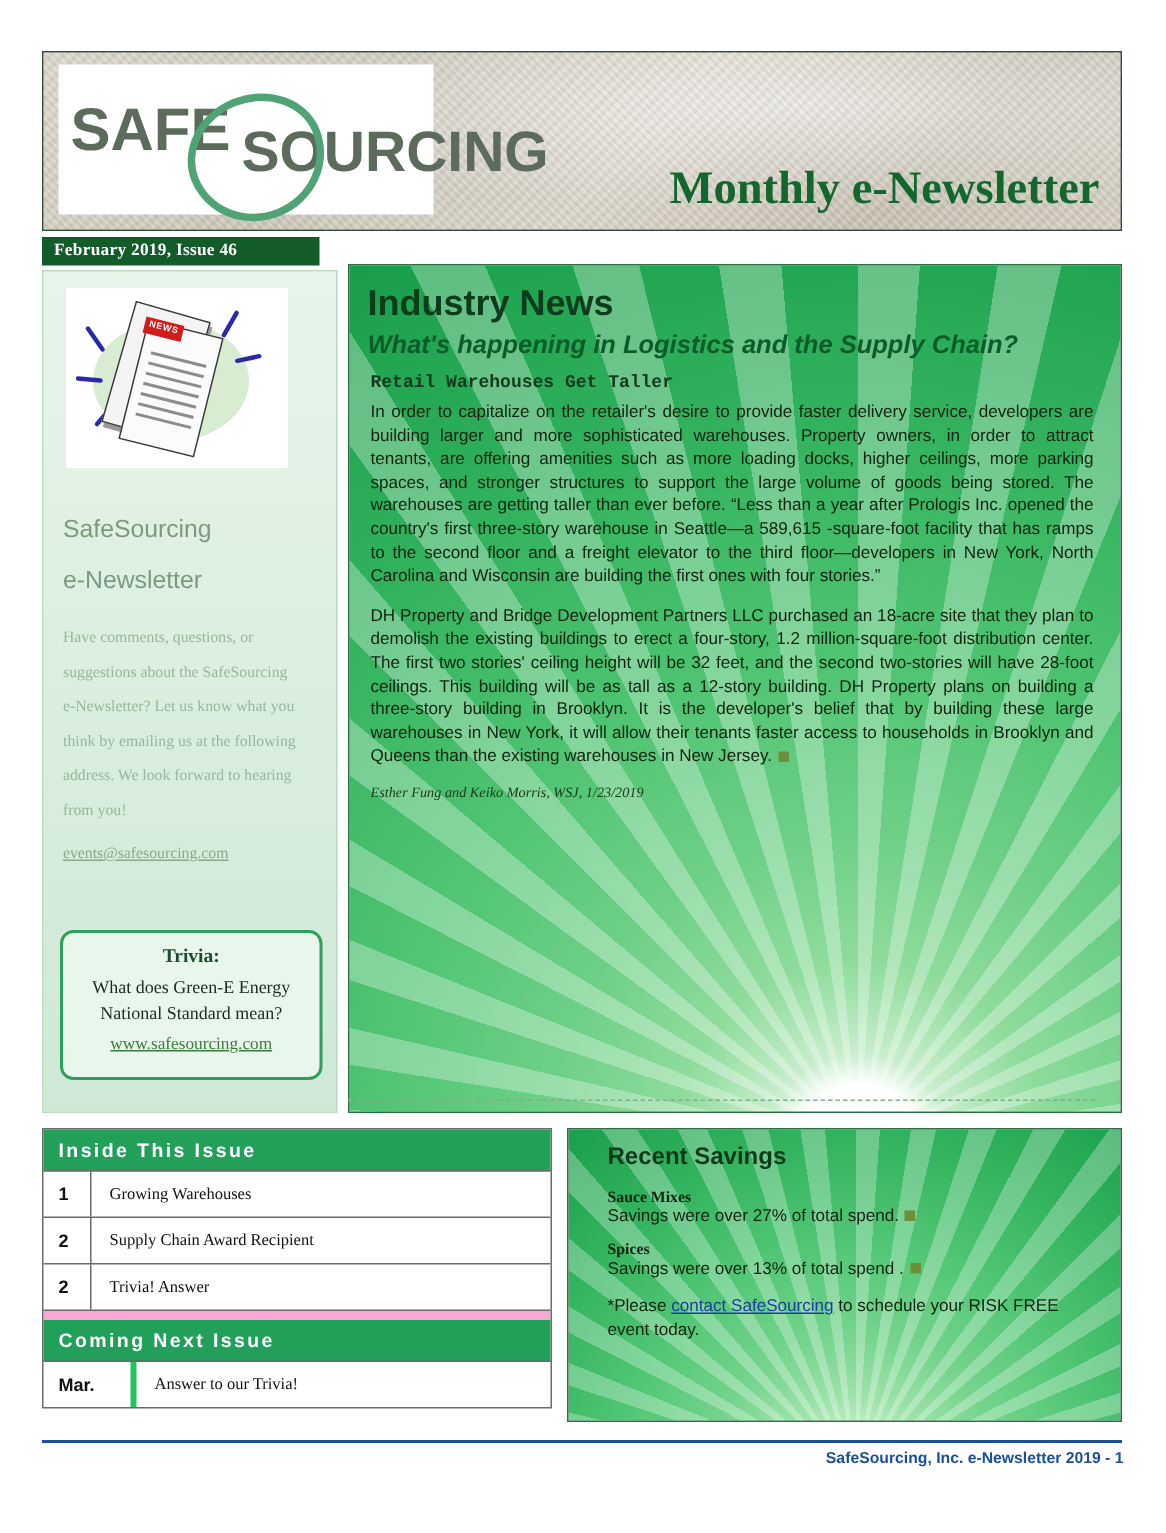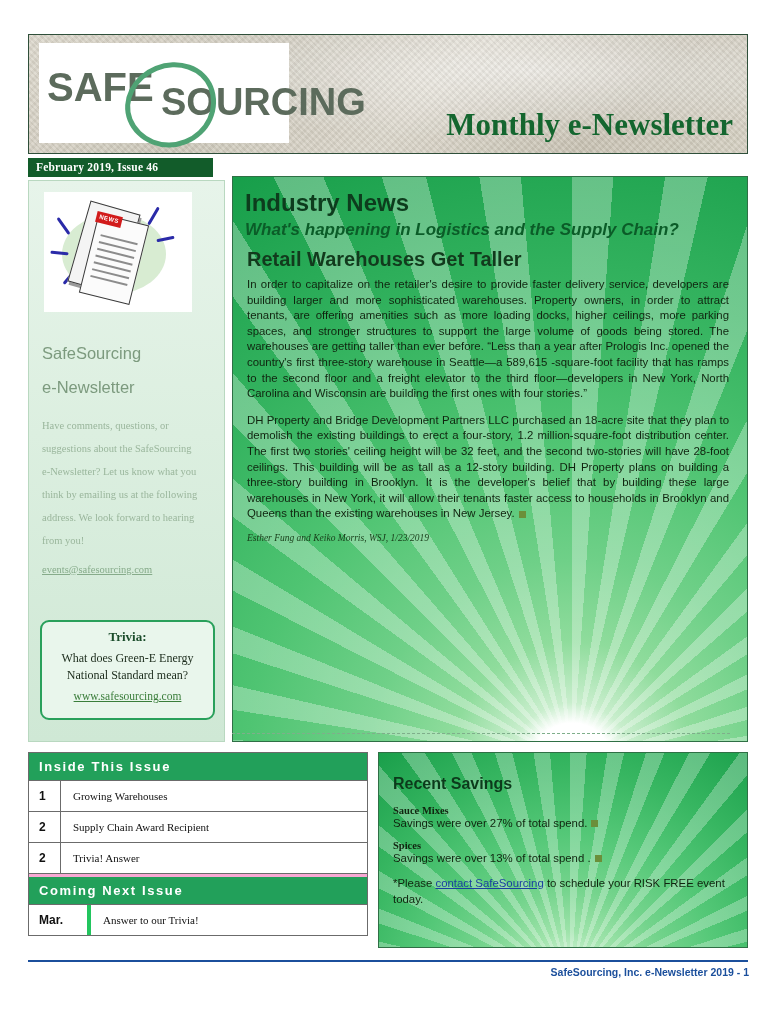--- a/index.html
+++ b/index.html
@@ -267,23 +267,23 @@
   .art-h2 {
     font-family: "Liberation Sans", sans-serif;
     font-weight: bold;
     font-style: italic;
     font-size: 17px;
     color: #0b5c28;
     line-height: 21px;
     margin: 2px 0 8px 0;
   }
   .art-h3 {
-    font-family: Liberation Sans, sans-serif;
-    font-weight: bold;
-    font-size: 20px;
+    font-family: Liberation Mono, monospace;
+    font-weight: bold;
+    font-size: 12px;
     color: #123a1d;
     margin: 2px 0 6px 2px;
   }
   .art-body {
     position: relative;
     margin-left: 2px;
     width: 482px;
   }
   .art-p {
     font-family: "Liberation Sans", sans-serif;
@@ -362,21 +362,21 @@
     box-sizing: border-box;
   }
   .coming-head {
     background: #22a05a;
     color: #ffffff;
     font-family: "Liberation Sans", sans-serif;
     font-weight: bold;
     font-size: 13px;
     letter-spacing: 1.6px;
     padding: 6px 8px 6px 10px;
-    border-top: 3px solid #f9a8d4;
+    border-top: 6px solid #f9a8d4;
     border-bottom: 1px solid #6b6b6b;
   }
   .coming-num {
     width: 62px;
     border-right: 4px solid #22c55e;
     font-family: "Liberation Sans", sans-serif;
     font-weight: bold;
     font-size: 12px;
     color: #111;
     display: flex;
@@ -398,21 +398,22 @@
   }
   .savings .rays2 {
     position: absolute; left:0; top:0; right:0; bottom:0;
     background: repeating-conic-gradient(from 0deg at 52% 120%,
       rgba(255,255,255,0.28) 0deg 4deg,
       rgba(255,255,255,0.0) 4deg 9deg);
     pointer-events: none;
   }
   .savings-inner {
     position: relative;
-    padding: 22px 14px;
+    padding: 10px 14px;
+    margin-left: 12px;
   }
   .savings-title {
     font-family: "Liberation Sans", sans-serif;
     font-weight: bold;
     font-size: 16px;
     color: #0c3a1b;
     margin-bottom: 12px;
   }
   .sv-item-name {
     font-family: "Liberation Serif", serif;

